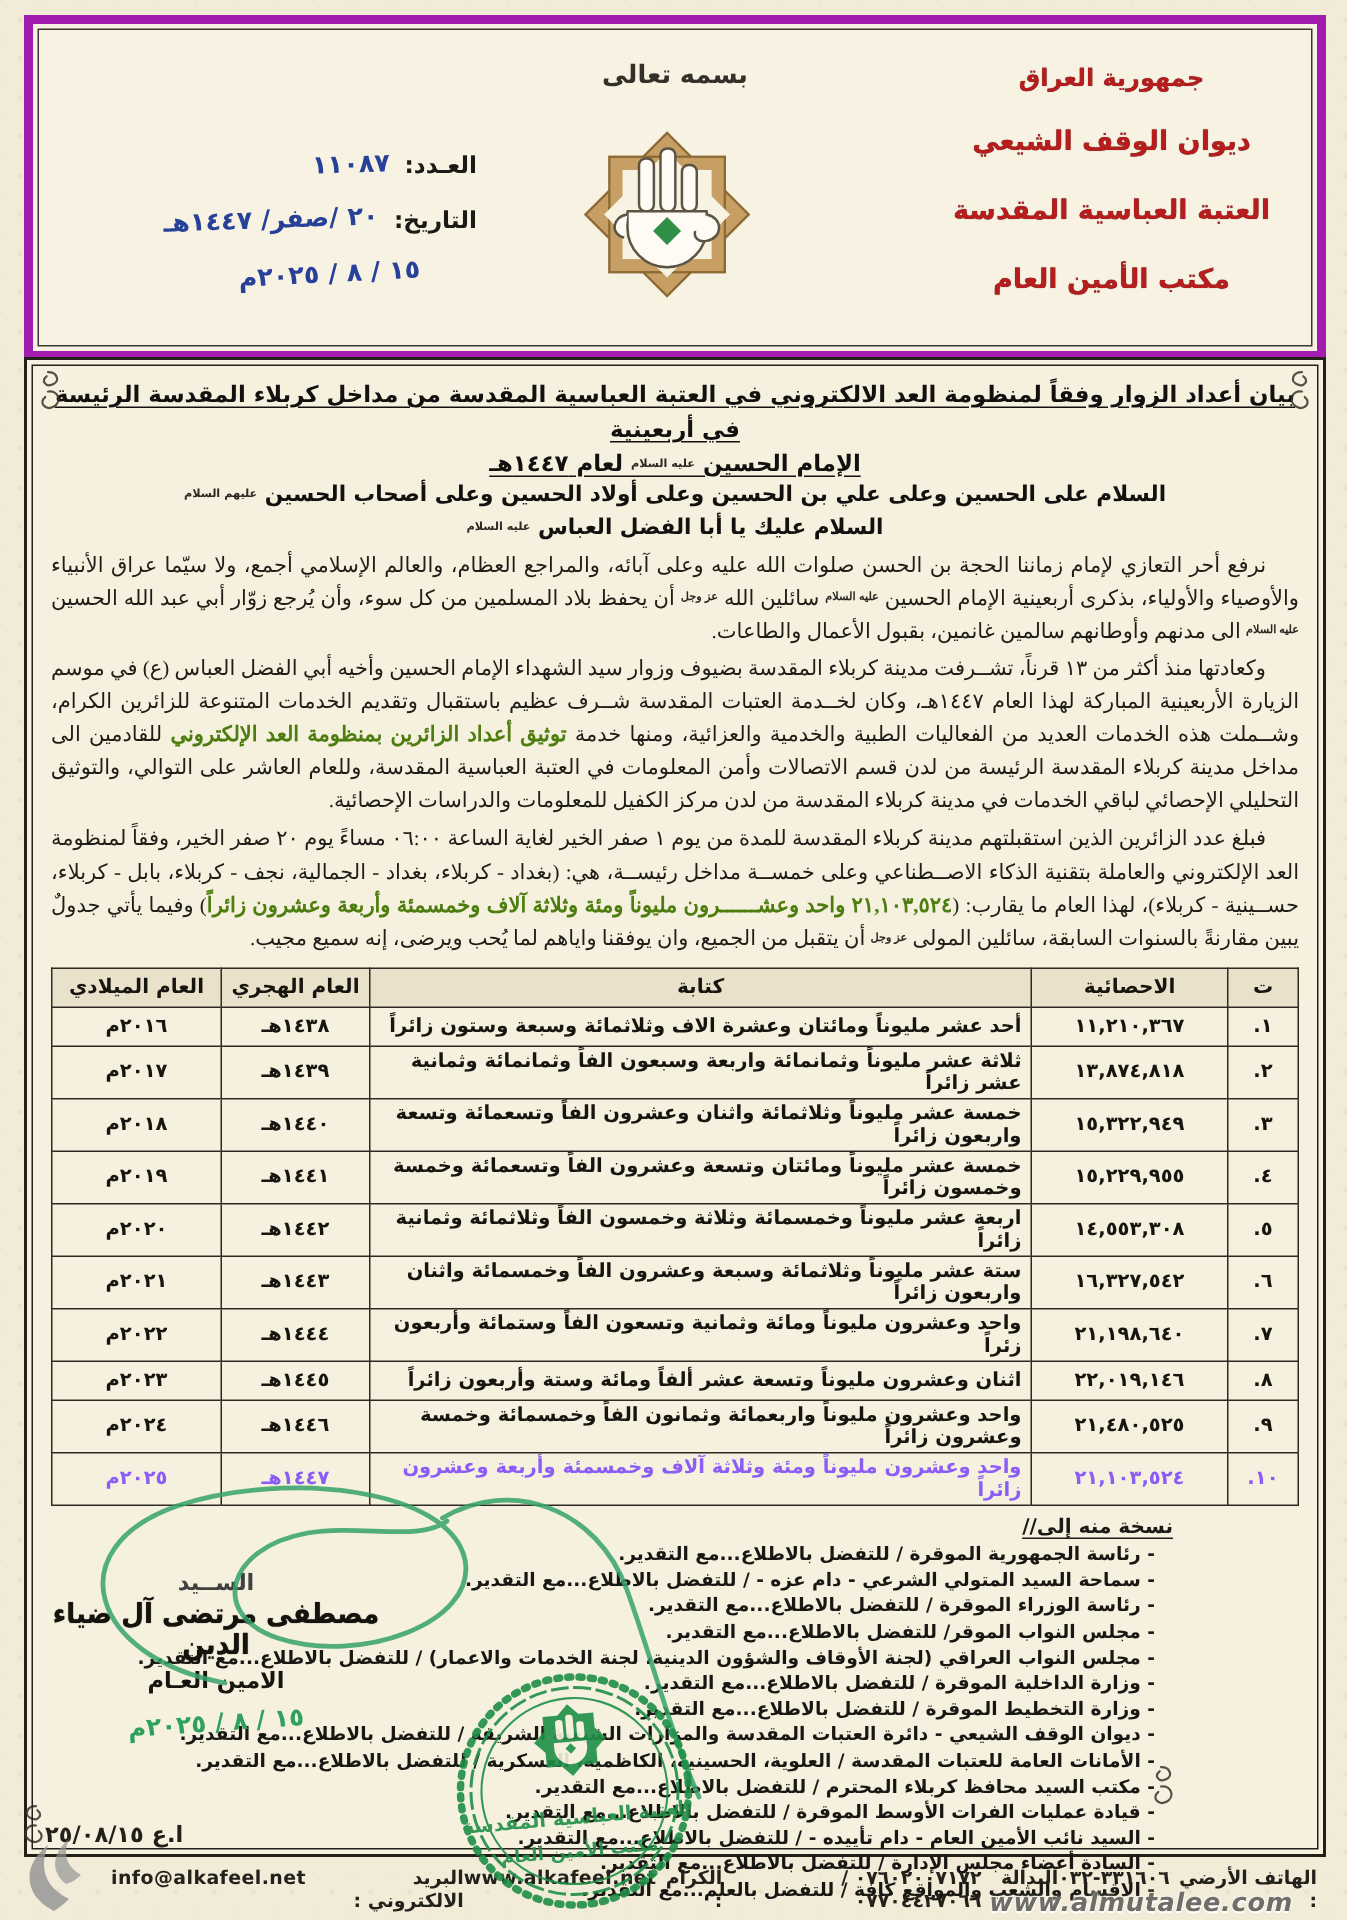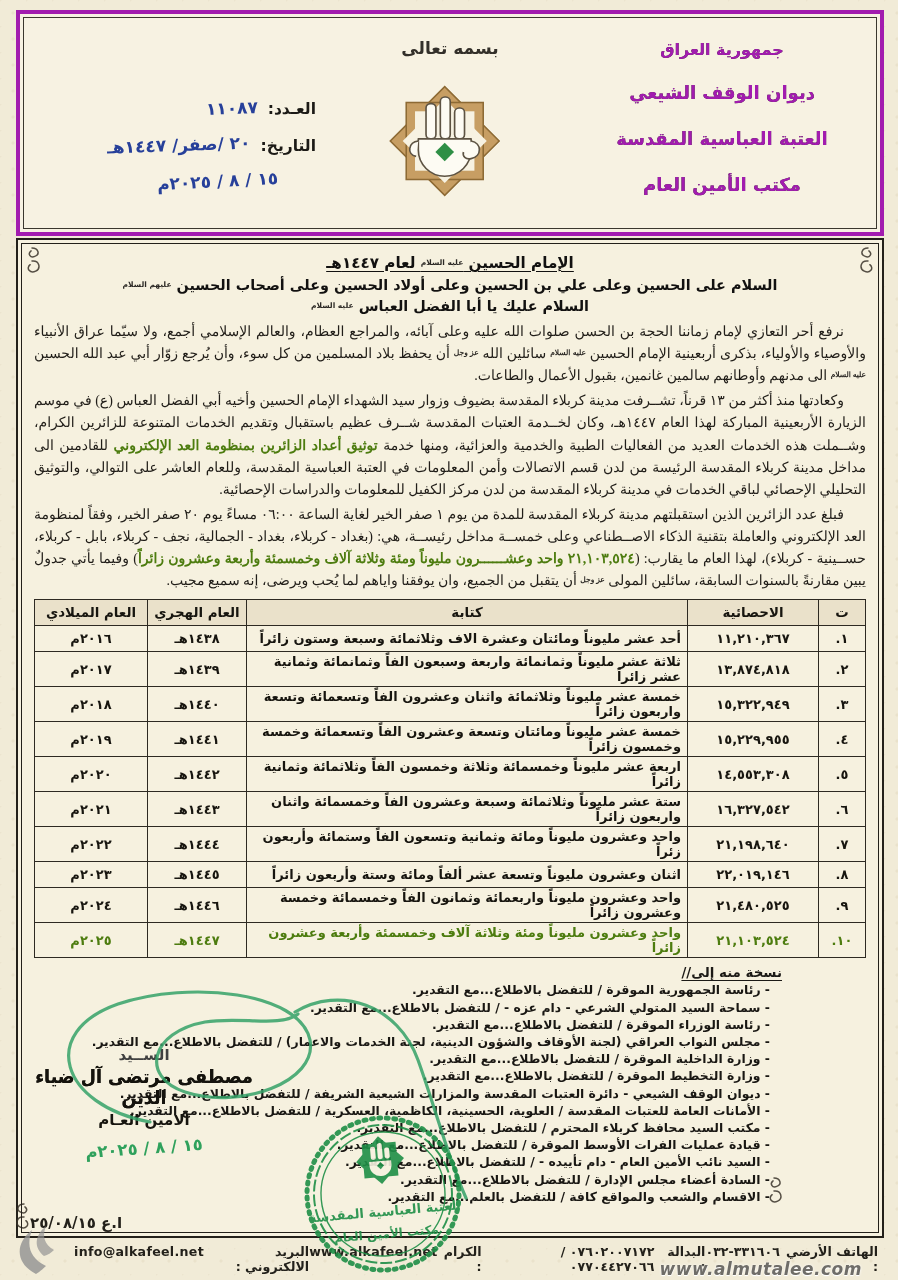--- a/index.html
+++ b/index.html
@@ -5,23 +5,23 @@
   html,body{margin:0;padding:0;}
   body{
     width:898px;height:1280px;position:relative;overflow:hidden;
     background-color:#f1ebd7;
     background-image:radial-gradient(circle at 13px 13px, rgba(185,165,125,.13) 1.2px, transparent 2px),
                      radial-gradient(circle at 0 0, rgba(185,165,125,.09) 1.2px, transparent 2px);
     background-size:26px 26px;
     font-family:"DejaVu Sans", sans-serif;
     direction:rtl;color:#1c1a16;
   }
-  .letterhead{position:absolute;top:10px;left:16px;right:14px;height:218px;background:#f7f2e2;border:4px solid #a21caf;}
+  .letterhead{position:absolute;top:10px;left:16px;right:14px;height:218px;background:#f7f2e2;border:6px solid #a21caf;}
   .letterhead::after{content:"";position:absolute;inset:3px;border:1px solid #3b372e;pointer-events:none;}
-  .org-callig{position:absolute;top:16px;right:42px;width:232px;text-align:center;font-weight:bold;color:#a21caf;}
+  .org-callig{position:absolute;top:16px;right:21px;width:232px;text-align:center;font-weight:bold;color:#b91c1c;}
   .org-line{font-size:18px;line-height:46px;letter-spacing:-.3px;text-shadow:0 0 .5px #2b2620;}
   .org-line:first-child{font-size:16px;line-height:40px;}
   .bismillah{position:absolute;top:24px;left:50%;transform:translateX(-50%);font-size:17px;font-weight:bold;color:#33302a;}
   .lh-logo{position:absolute;top:54px;left:50%;transform:translateX(-54%);}
   .numdate{position:absolute;top:84px;left:34px;width:262px;font-size:15.5px;font-weight:bold;}
   .numdate .row{margin-bottom:17px;display:flex;align-items:baseline;gap:10px;}
   .hand-blue{color:#27409a;font-size:17px;letter-spacing:1px;display:inline-block;transform:rotate(-2deg);}
   .numdate .greg{margin-right:38px;transform:rotate(-1deg);}
 
   .mainbox{position:absolute;top:238px;left:16px;right:14px;bottom:42px;border:2.5px solid #23201a;background:#f6f1df;padding:12px 16px 6px;box-sizing:border-box;}
@@ -37,21 +37,21 @@
   .hon{font-size:7.5px;font-weight:bold;vertical-align:3px;color:#2b2824;}
 
   table.stats{width:100%;border-collapse:collapse;margin-top:7px;font-weight:bold;color:#17150f;}
   table.stats th,table.stats td{border:1.6px solid #2e2a22;padding:2px 6px;font-size:13px;height:21px;}
   table.stats th{background:#eae1ca;font-size:13.4px;}
   th.c-no,td.c-no{width:34px;text-align:center;}
   th.c-stat,td.c-stat{width:118px;text-align:center;letter-spacing:.4px;}
   td.c-written{text-align:right;}
   th.c-hijri,td.c-hijri{width:86px;text-align:center;}
   th.c-greg,td.c-greg{width:100px;text-align:center;}
-  tr.redrow td{color:#4d7c0f;margin-top:24px;}
+  tr.redrow td{color:#8b5cf6;margin-top:24px;}
 
   .copy-head{font-size:13.4px;font-weight:bold;text-decoration:underline;text-underline-offset:3px;margin:7px 84px 1px 0;}
   ul.copy{margin:1px 0 0;padding:0 96px 0 0;list-style:none;font-size:12.4px;font-weight:bold;line-height:17.2px;color:#191713;}
   ul.copy li::before{content:"- ";}
 
   .sig{position:absolute;left:26px;top:1046px;width:236px;text-align:center;z-index:4;}
   .sig-honorific{font-size:15px;font-weight:bold;letter-spacing:2px;color:#404040;text-align:center;}
   .sig-name{font-size:17.5px;font-weight:bold;margin-top:3px;color:#15130d;transform:scaleY(1.06);text-shadow:0 0 .6px #15130d;}
   .sig-role{font-size:15px;font-weight:bold;letter-spacing:4px;margin-top:4px;color:#17150f;}
   .sig-date{margin-top:10px;color:#2fa15c;font-size:16.5px;font-weight:bold;transform:rotate(-4deg);}
@@ -128,20 +128,21 @@
       <path d="M13 3 C6 3 4 10 10 12 C15 14 18 9 14 6 M13 17 C5 16 3 25 9 28 C15 31 20 25 15 21" stroke="#3a332a" stroke-width="1.6" fill="none" stroke-linecap="round"></path>
     </svg>
   <svg class="orn orn-bl" width="24" height="34" viewBox="0 0 26 34">
       <path d="M13 3 C6 3 4 10 10 12 C15 14 18 9 14 6 M13 17 C5 16 3 25 9 28 C15 31 20 25 15 21" stroke="#3a332a" stroke-width="1.6" fill="none" stroke-linecap="round"></path>
     </svg>
   <svg class="orn orn-br" width="24" height="34" viewBox="0 0 26 34">
       <path d="M13 3 C6 3 4 10 10 12 C15 14 18 9 14 6 M13 17 C5 16 3 25 9 28 C15 31 20 25 15 21" stroke="#3a332a" stroke-width="1.6" fill="none" stroke-linecap="round"></path>
     </svg>
 
   <div class="title-block">
+    <div class="t-line t-underline"><span>بيان أعداد الزوار وفقاً لمنظومة العد الالكتروني في العتبة العباسية المقدسة من مداخل كربلاء المقدسة الرئيسة في أربعينية</span></div>
     <div class="t-line t-underline"><span>الإمام الحسين </span><span class="hon">عليه السلام</span><span> لعام ١٤٤٧هـ</span></div>
     <div class="sal-line"><span>السلام على الحسين وعلى علي بن الحسين وعلى أولاد الحسين وعلى أصحاب الحسين </span><span class="hon">عليهم السلام</span></div>
     <div class="sal-line"><span>السلام عليك يا أبا الفضل العباس </span><span class="hon">عليه السلام</span></div>
   </div>
 
   <p class="body-par"><span>نرفع أحر التعازي لإمام زماننا الحجة بن الحسن صلوات الله عليه وعلى آبائه، والمراجع العظام، والعالم الإسلامي أجمع، ولا سيّما عراق الأنبياء والأوصياء والأولياء، بذكرى أربعينية الإمام الحسين </span><span class="hon">عليه السلام</span><span> سائلين الله </span><span class="hon">عز وجل</span><span> أن يحفظ بلاد المسلمين من كل سوء، وأن يُرجع زوّار أبي عبد الله الحسين </span><span class="hon">عليه السلام</span><span> الى مدنهم وأوطانهم سالمين غانمين، بقبول الأعمال والطاعات.</span></p>
   <p class="body-par"><span>وكعادتها منذ أكثر من ١٣ قرناً، تشــرفت مدينة كربلاء المقدسة بضيوف وزوار سيد الشهداء الإمام الحسين وأخيه أبي الفضل العباس (ع) في موسم الزيارة الأربعينية المباركة لهذا العام ١٤٤٧هـ، وكان لخــدمة العتبات المقدسة شــرف عظيم باستقبال وتقديم الخدمات المتنوعة للزائرين الكرام، وشــملت هذه الخدمات العديد من الفعاليات الطبية والخدمية والعزائية، ومنها خدمة </span><span class="red">توثيق أعداد الزائرين بمنظومة العد الإلكتروني</span><span> للقادمين الى مداخل مدينة كربلاء المقدسة الرئيسة من لدن قسم الاتصالات وأمن المعلومات في العتبة العباسية المقدسة، وللعام العاشر على التوالي، والتوثيق التحليلي الإحصائي لباقي الخدمات في مدينة كربلاء المقدسة من لدن مركز الكفيل للمعلومات والدراسات الإحصائية.</span></p>
   <p class="body-par"><span>فبلغ عدد الزائرين الذين استقبلتهم مدينة كربلاء المقدسة للمدة من يوم ١ صفر الخير لغاية الساعة ٠٦:٠٠ مساءً يوم ٢٠ صفر الخير، وفقاً لمنظومة العد الإلكتروني والعاملة بتقنية الذكاء الاصــطناعي وعلى خمســة مداخل رئيســة، هي: (بغداد - كربلاء، بغداد - الجمالية، نجف - كربلاء، بابل - كربلاء، حســينية - كربلاء)، لهذا العام ما يقارب: (</span><span class="red">٢١,١٠٣,٥٢٤ واحد وعشــــــرون مليوناً ومئة وثلاثة آلاف وخمسمئة وأربعة وعشرون زائراً</span><span>) وفيما يأتي جدولٌ يبين مقارنةً بالسنوات السابقة، سائلين المولى </span><span class="hon">عز وجل</span><span> أن يتقبل من الجميع، وان يوفقنا واياهم لما يُحب ويرضى، إنه سميع مجيب.</span></p>
 
   <table class="stats">
@@ -226,20 +227,21 @@
           <td class="c-greg">٢٠٢٥م</td>
         </tr>
       </tbody>
   </table>
 
   <div class="copy-head">نسخة منه إلى//</div>
   <ul class="copy">
       <li>رئاسة الجمهورية الموقرة / للتفضل بالاطلاع...مع التقدير.</li>
       <li>سماحة السيد المتولي الشرعي - دام عزه - / للتفضل بالاطلاع...مع التقدير.</li>
       <li>رئاسة الوزراء الموقرة / للتفضل بالاطلاع...مع التقدير.</li>
+      <li>مجلس النواب الموقر/ للتفضل بالاطلاع...مع التقدير.</li>
       <li>مجلس النواب العراقي (لجنة الأوقاف والشؤون الدينية، لجنة الخدمات والاعمار) / للتفضل بالاطلاع...مع التقدير.</li>
       <li>وزارة الداخلية الموقرة / للتفضل بالاطلاع...مع التقدير.</li>
       <li>وزارة التخطيط الموقرة / للتفضل بالاطلاع...مع التقدير.</li>
       <li>ديوان الوقف الشيعي - دائرة العتبات المقدسة والمزارات الشيعية الشريفة / للتفضل بالاطلاع...مع التقدير.</li>
       <li>الأمانات العامة للعتبات المقدسة / العلوية، الحسينية، الكاظمية، العسكرية / للتفضل بالاطلاع...مع التقدير.</li>
       <li>مكتب السيد محافظ كربلاء المحترم / للتفضل بالاطلاع...مع التقدير.</li>
       <li>قيادة عمليات الفرات الأوسط الموقرة / للتفضل بالاطلاع...مع التقدير.</li>
       <li>السيد نائب الأمين العام - دام تأييده - / للتفضل بالاطلاع...مع التقدير.</li>
       <li>السادة أعضاء مجلس الإدارة / للتفضل بالاطلاع...مع التقدير.</li>
       <li>الاقسام والشعب والمواقع كافة / للتفضل بالعلم...مع التقدير.</li>

